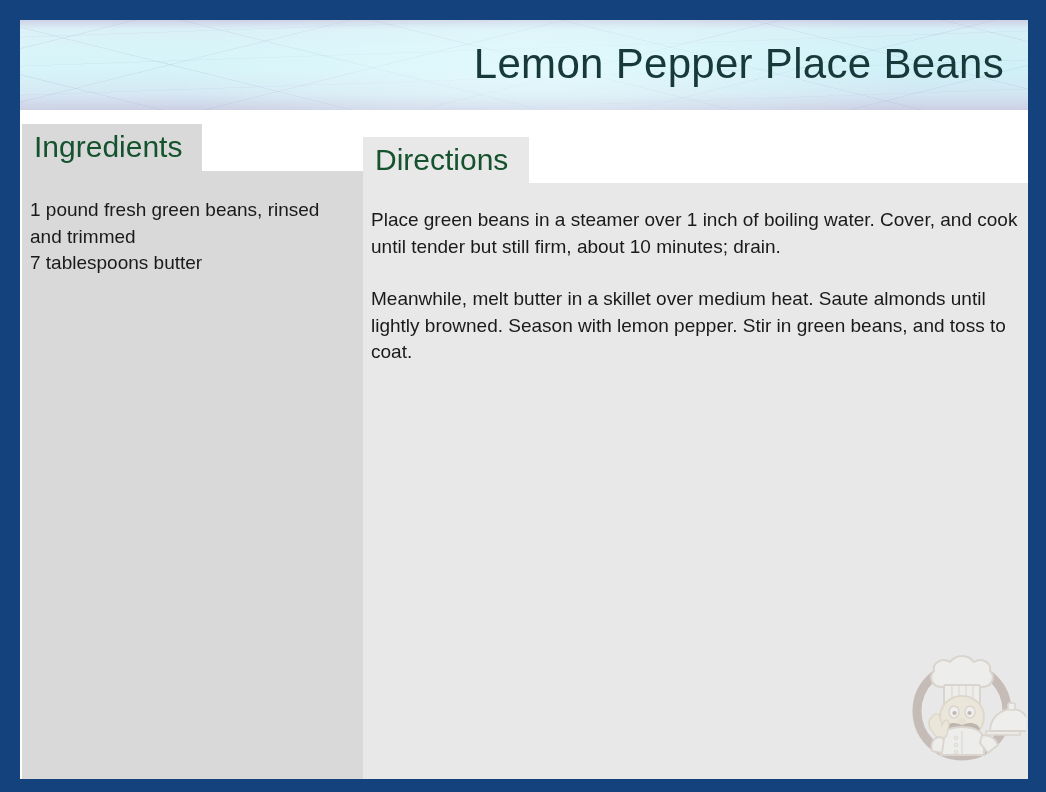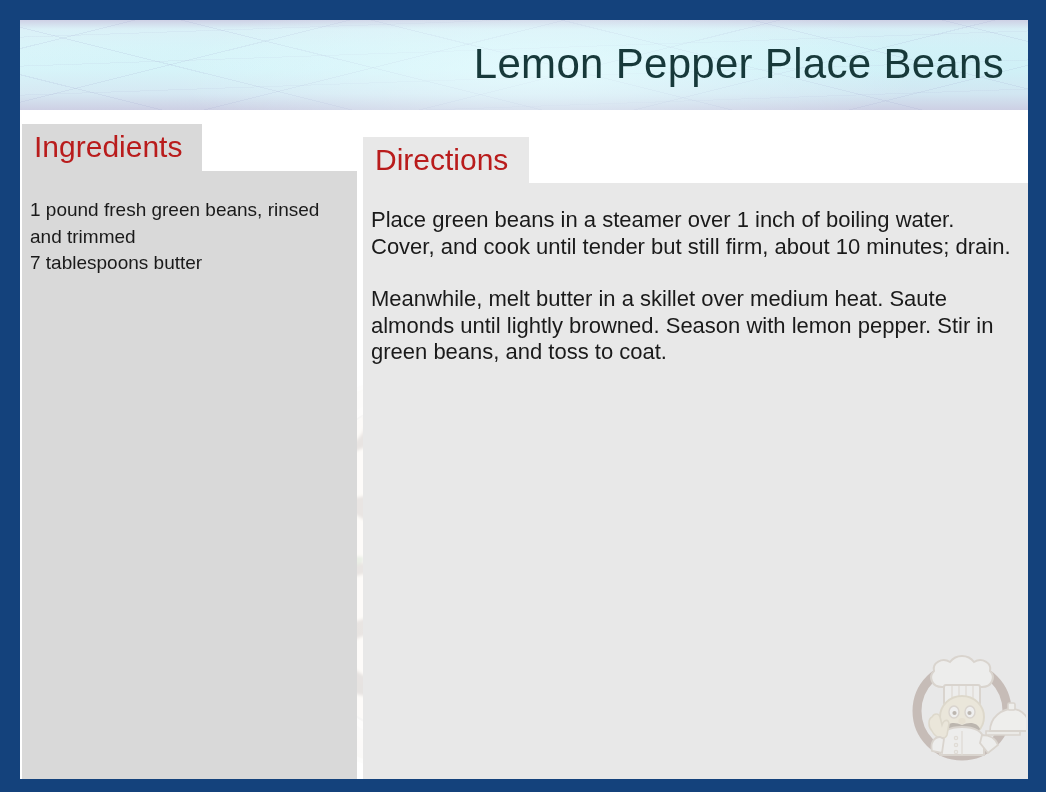--- a/index.html
+++ b/index.html
@@ -76,42 +76,42 @@
 
   
   .panel{position:absolute;}
   .tab{
     position:absolute;top:0;left:0;
     height:47px;
   }
   .tab-label{
     position:absolute;left:12px;top:2px;
     font-size:30px;line-height:42px;
-    color:#b91c1c;
+    color:#14532d;
     white-space:nowrap;
   }
   .panel-body{
     position:absolute;left:0;
   }
 
   #ingredients-panel{left:2px;top:104px;width:335px;height:655px;}
   #ingredients-tab{width:180px;background:#d9d9d9;}
-  #ingredients-body{top:47px;width:335px;height:608px;background:#d9d9d9;}
+  #ingredients-body{top:47px;width:335px;height:608px;background:#d9d9d9;padding-left:8px;}
   #ingredients-list{
     position:absolute;left:8px;top:26px;width:320px;
     font-size:19px;line-height:26.5px;color:#1a1a1a;
   }
   #ingredients-list div{white-space:pre-wrap;}
 
   #directions-panel{left:343px;top:108px;width:665px;height:651px;margin-top:9px;}
   #directions-tab{width:166px;background:#e8e8e8;}
   #directions-body{top:46px;width:665px;height:605px;background:#e8e8e8;}
   #directions-text{
     position:absolute;left:8px;top:24px;width:652px;
-    font-size:22px;line-height:26.5px;color:#1a1a1a;
+    font-size:19px;line-height:26.5px;color:#1a1a1a;
   }
   #directions-text p{margin:0 0 26px 0;}
 
   
   #food-photo{
     position:absolute;left:160px;top:340px;
     width:620px;height:430px;
     opacity:0.135;
     pointer-events:none;
   }

